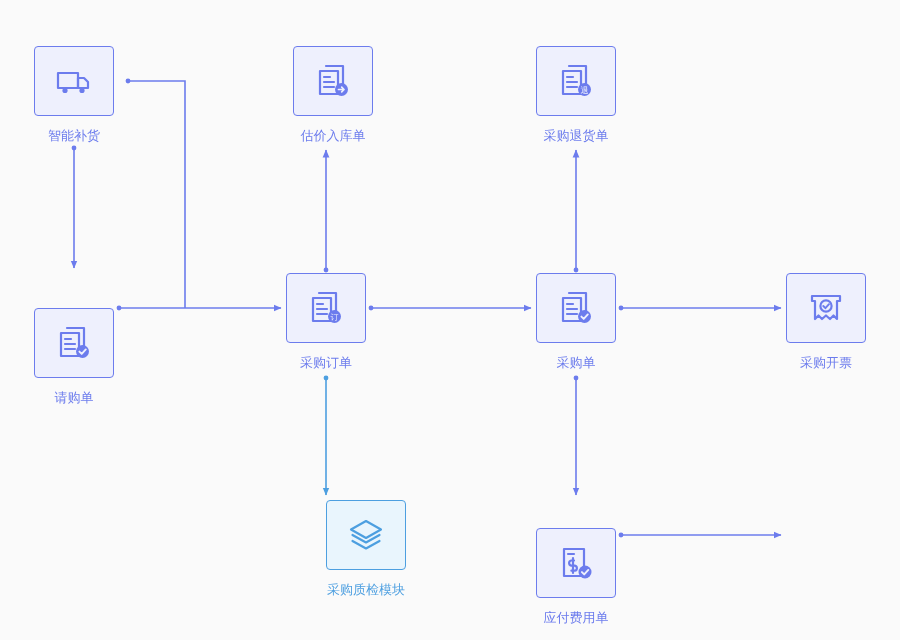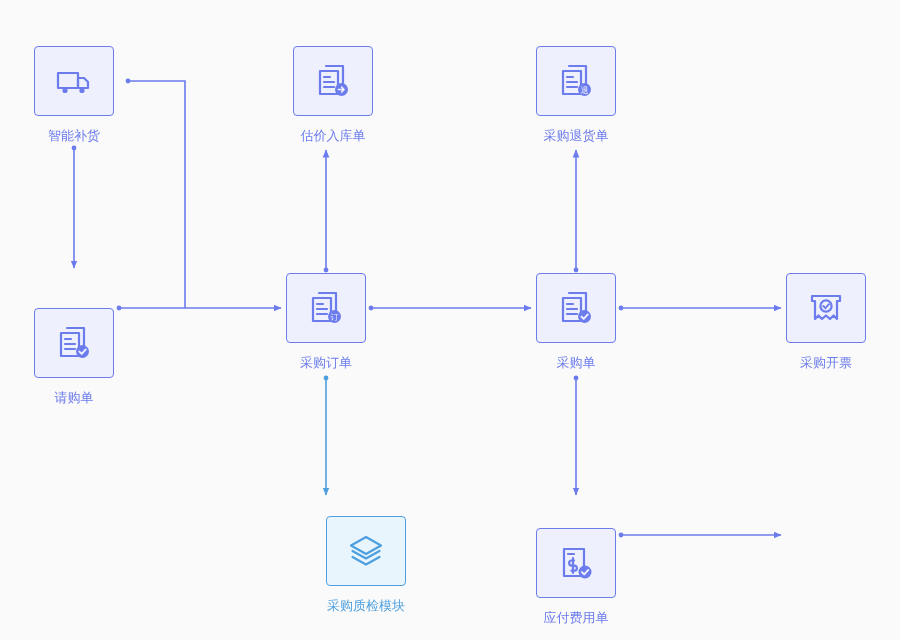--- a/index.html
+++ b/index.html
@@ -210,21 +210,21 @@
           <path d="M7 10 H25 V33 H7 Z"></path>
           <path d="M11 16 H17 M11 21 H21 M11 26 H21"></path>
           <circle cx="28.5" cy="28.5" r="6.5" fill="#6c7ced" stroke="none"></circle>
           <path d="M25.4 28.6 L27.7 30.9 L31.8 26.4" stroke="#eef0fd" stroke-width="1.9"></path>
         </svg>
       </span>
     </div>
     <div class="node-label">采购单</div>
   </div>
 
-  <div class="node" style="left:286px; top:516px;padding-left:40px;">
+  <div class="node" style="left:286px; top:500px;padding-left:40px;">
     <div class="node-box accent-cyan">
       <span>
         <svg class="icon" width="40" height="40" viewBox="0 0 40 40" fill="none" stroke="#4d9fe0" stroke-width="2.2" stroke-linecap="round" stroke-linejoin="round">
           <path d="M20 6 L35 14.5 L20 23 L5 14.5 Z"></path>
           <path d="M6.5 20 L20 27.5 L33.5 20"></path>
           <path d="M6.5 26 L20 33.5 L33.5 26"></path>
         </svg>
       </span>
     </div>
     <div class="node-label accent-cyan">采购质检模块</div>

